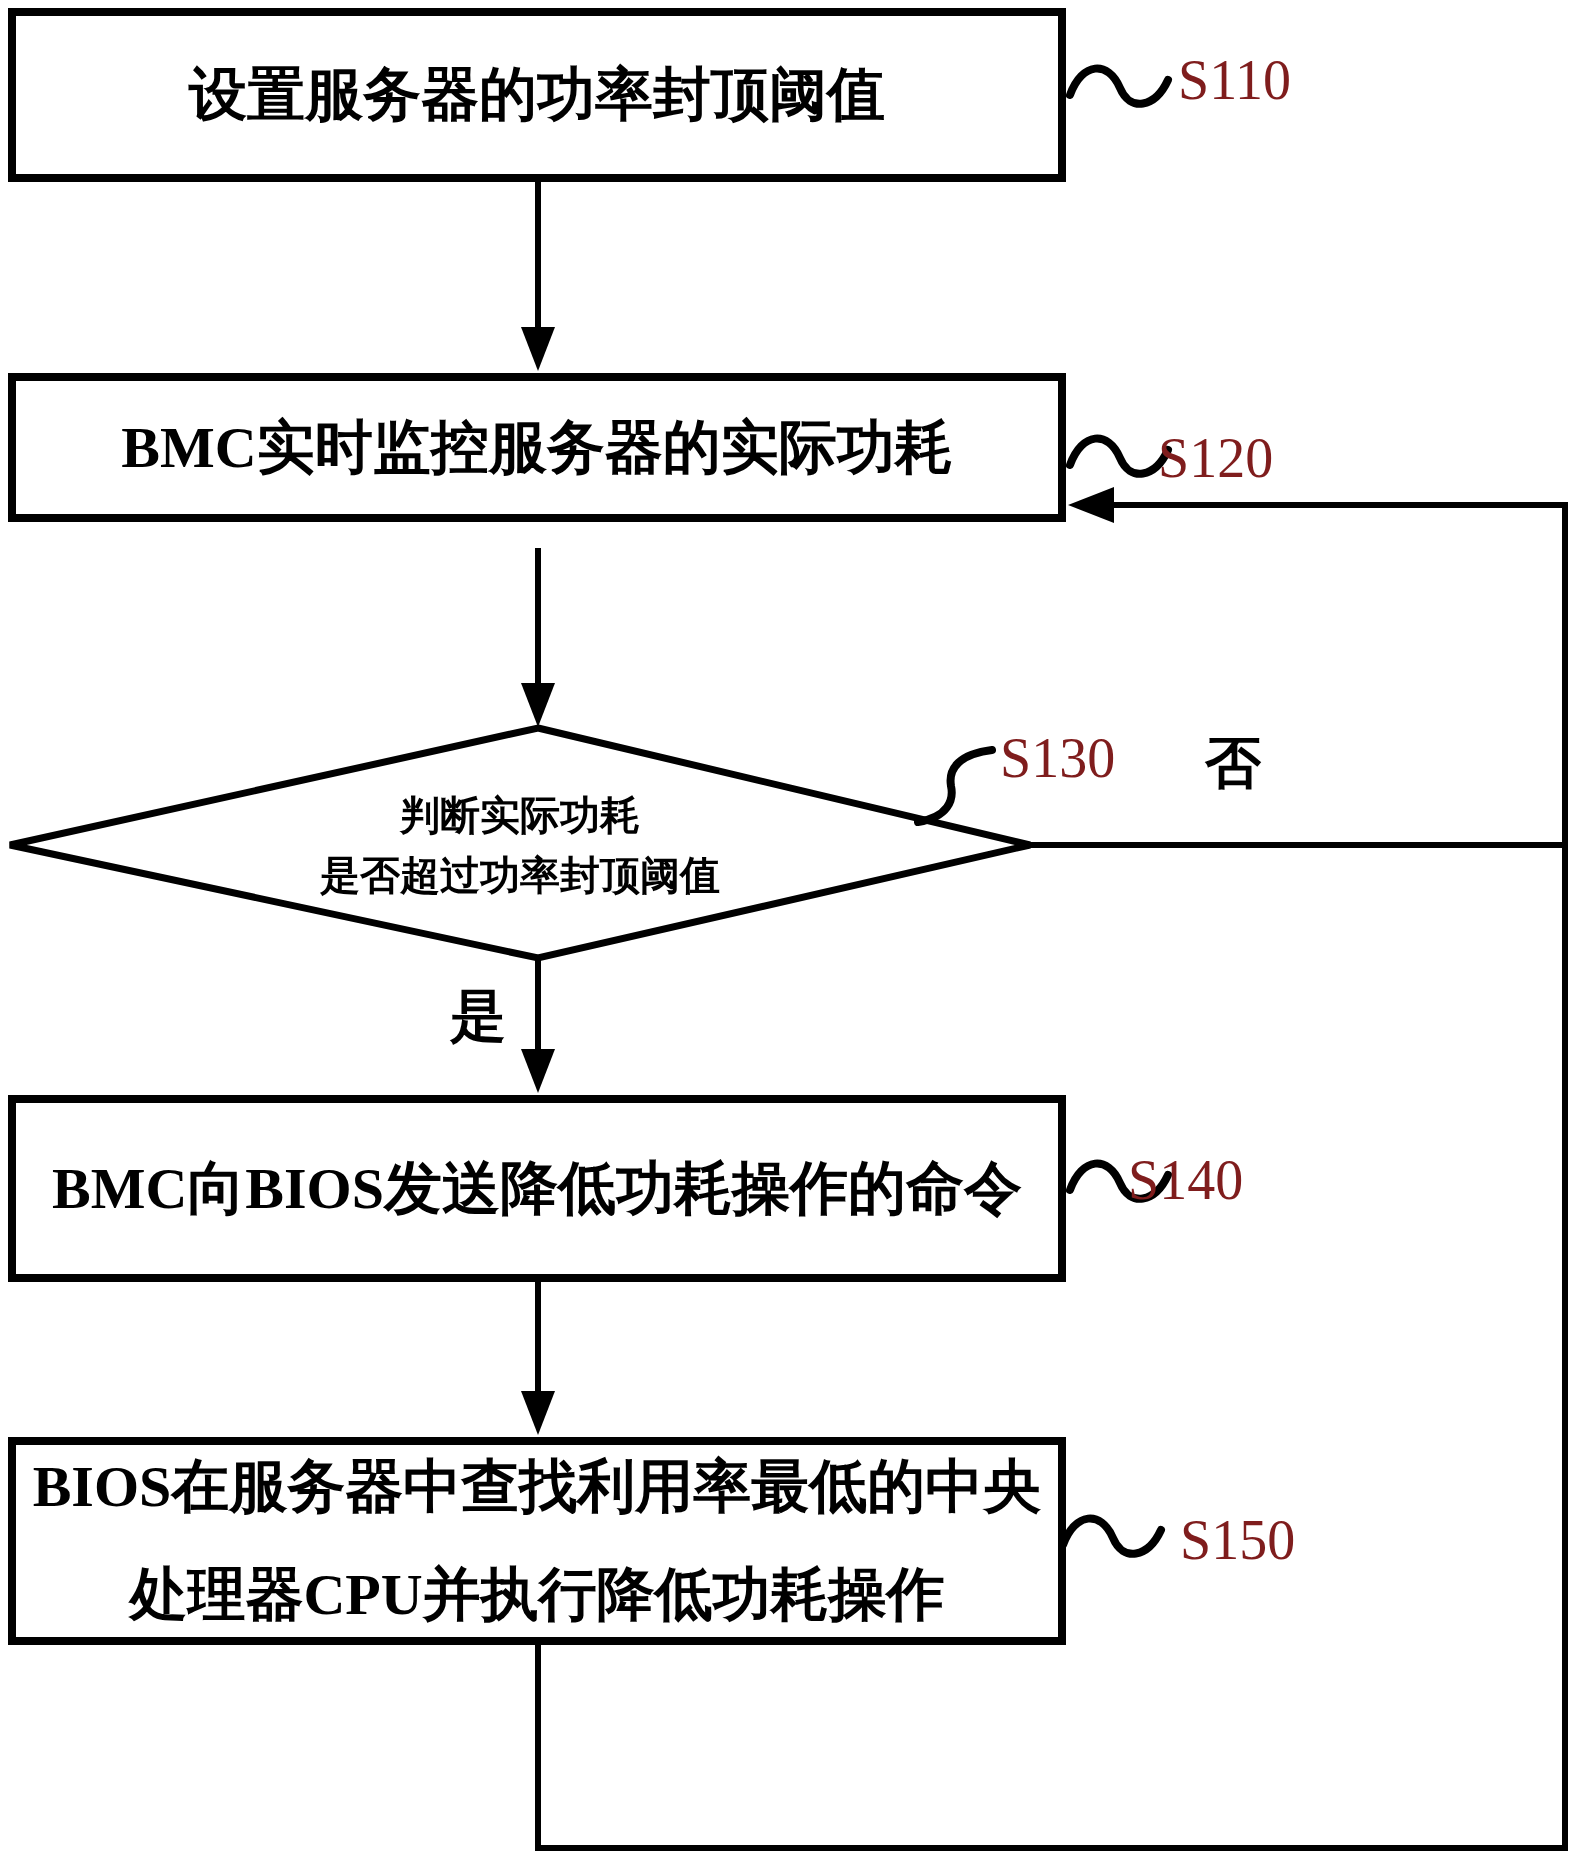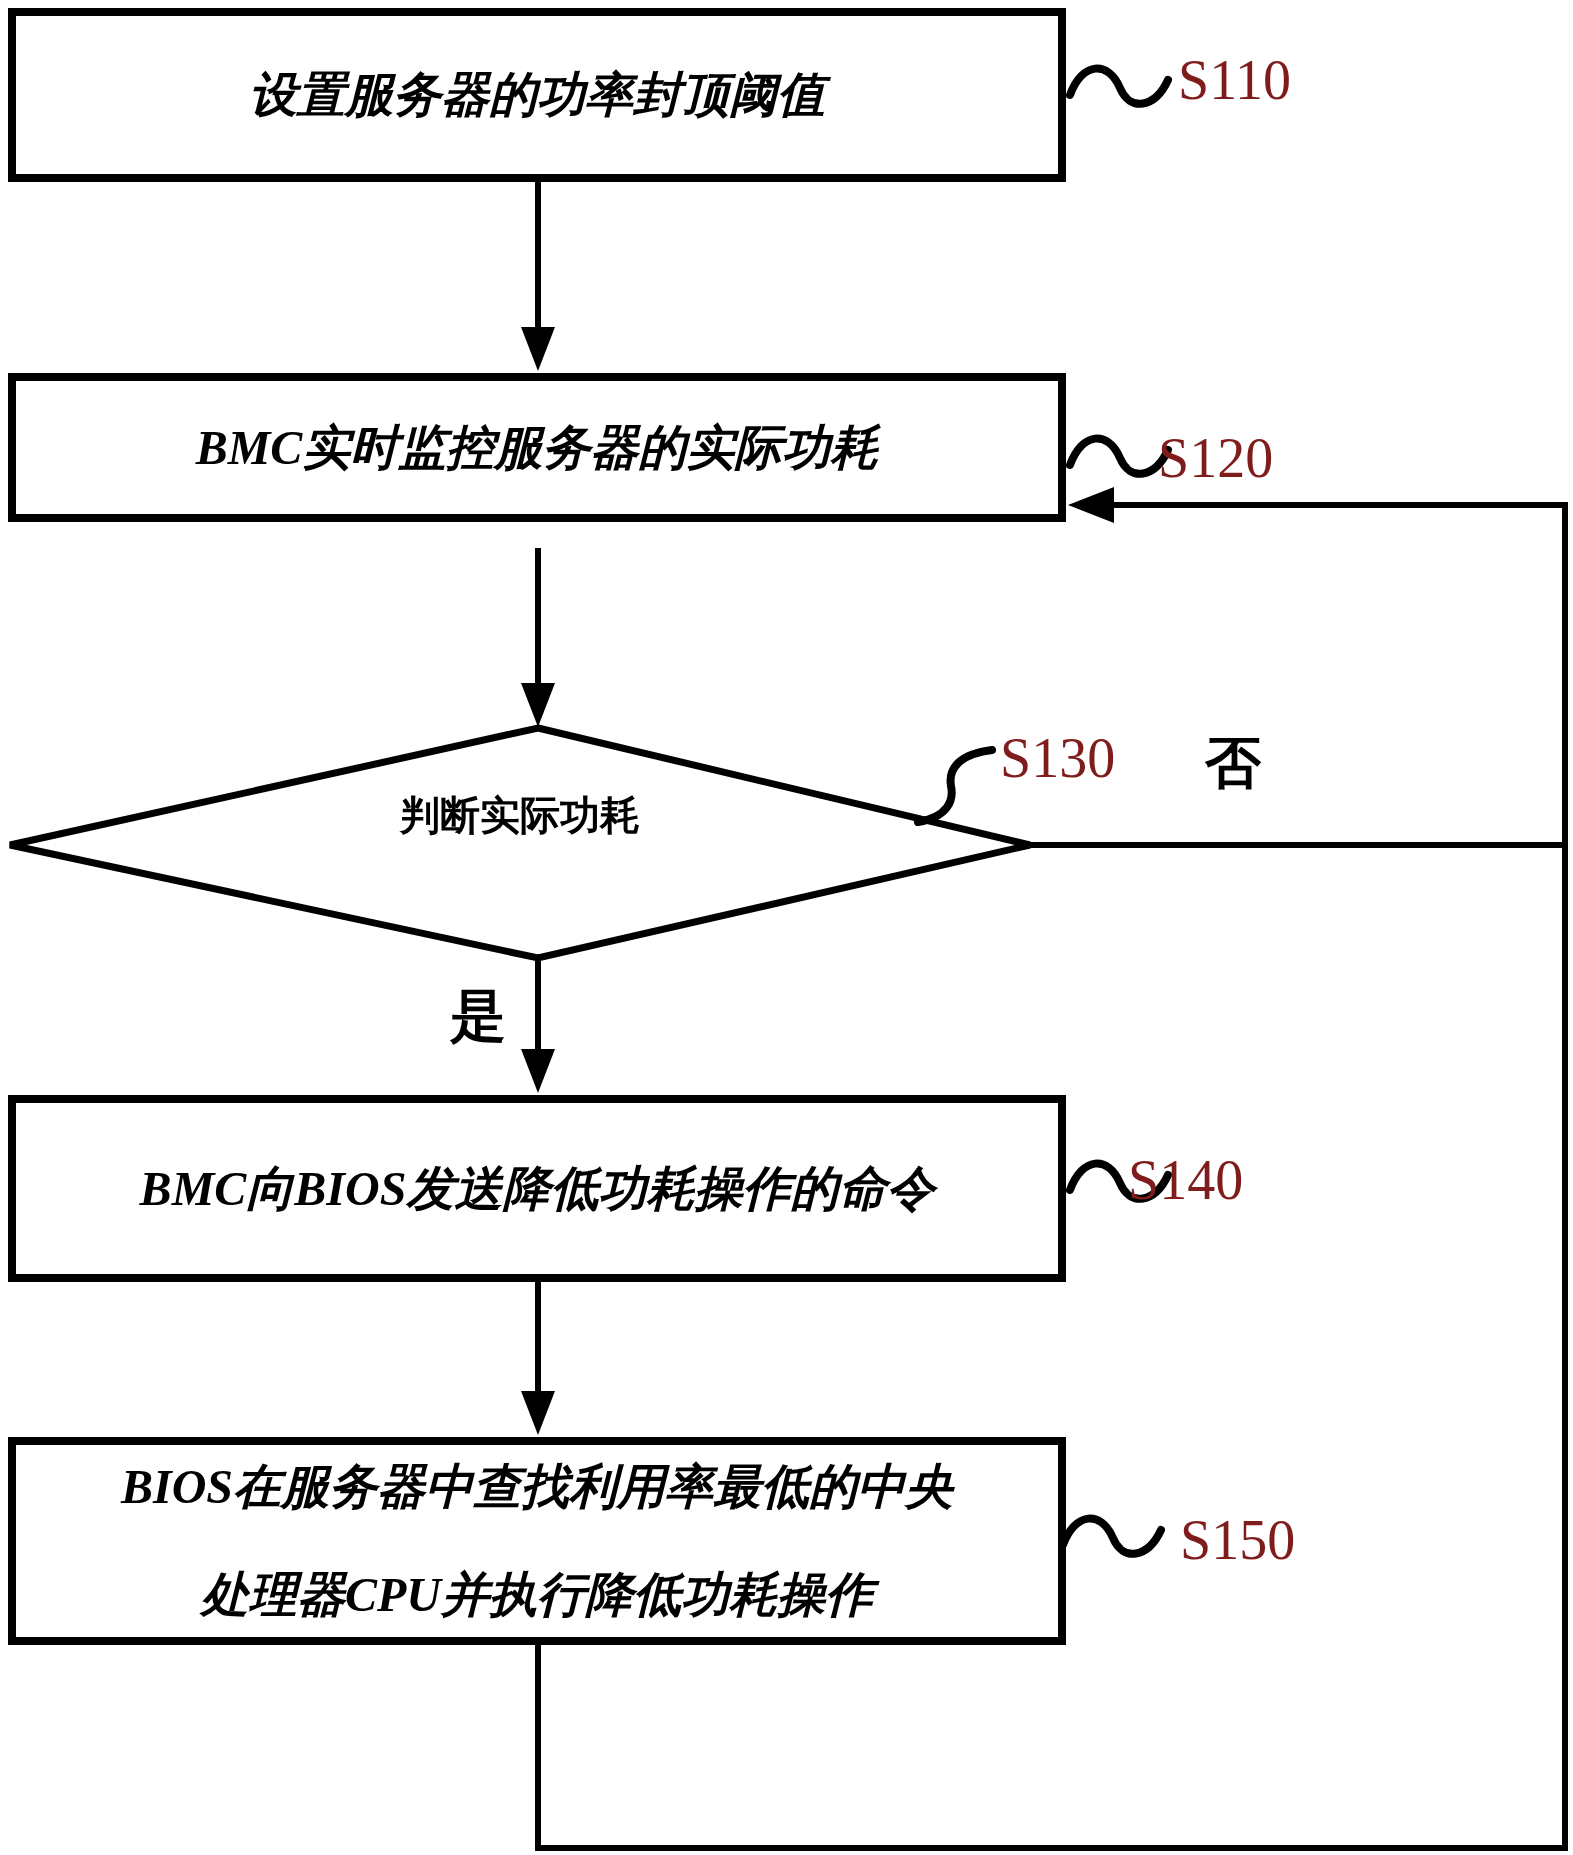--- a/index.html
+++ b/index.html
@@ -10,23 +10,22 @@
     font-family:"Liberation Serif","DejaVu Serif",serif;
     overflow:hidden;
   }
   .lines-svg{position:absolute;left:0;top:0;width:1573px;height:1855px;}
   .box{
     position:absolute;left:8px;width:1058px;
     border:8px solid #000;background:#fff;
     box-sizing:border-box;
     display:flex;flex-direction:column;align-items:center;justify-content:center;
     text-align:center;
-    font-weight:bold;font-size:48px;line-height:84px;color:#000;
+    font-weight:bold;font-size:58px;line-height:84px;color:#000;
     white-space:nowrap;
-    font-style:italic;
   }
   .box-s110{top:8px;height:174px;}
   .box-s120{top:373px;height:149px;}
   .box-s140{top:1095px;height:187px;}
   .box-s150{top:1437px;height:208px;justify-content:space-between;}
   .diamond-text{
     position:absolute;left:0;top:786px;width:1040px;
     text-align:center;font-weight:bold;font-size:40px;line-height:60px;color:#000;
     white-space:nowrap;
   }
@@ -82,20 +81,21 @@
   <div class="box box-s110">
     <span>设置服务器的功率封顶阈值</span>
   </div>
 
   <div class="box box-s120">
     <span>BMC实时监控服务器的实际功耗</span>
   </div>
 
   <div class="diamond-text">
     <div>判断实际功耗</div>
+    <div>是否超过功率封顶阈值</div>
   </div>
 
   <div class="box box-s140">
     <span>BMC向BIOS发送降低功耗操作的命令</span>
   </div>
 
   <div class="box box-s150">
     <span>BIOS在服务器中查找利用率最低的中央</span>
     <span>处理器CPU并执行降低功耗操作</span>
   </div>

